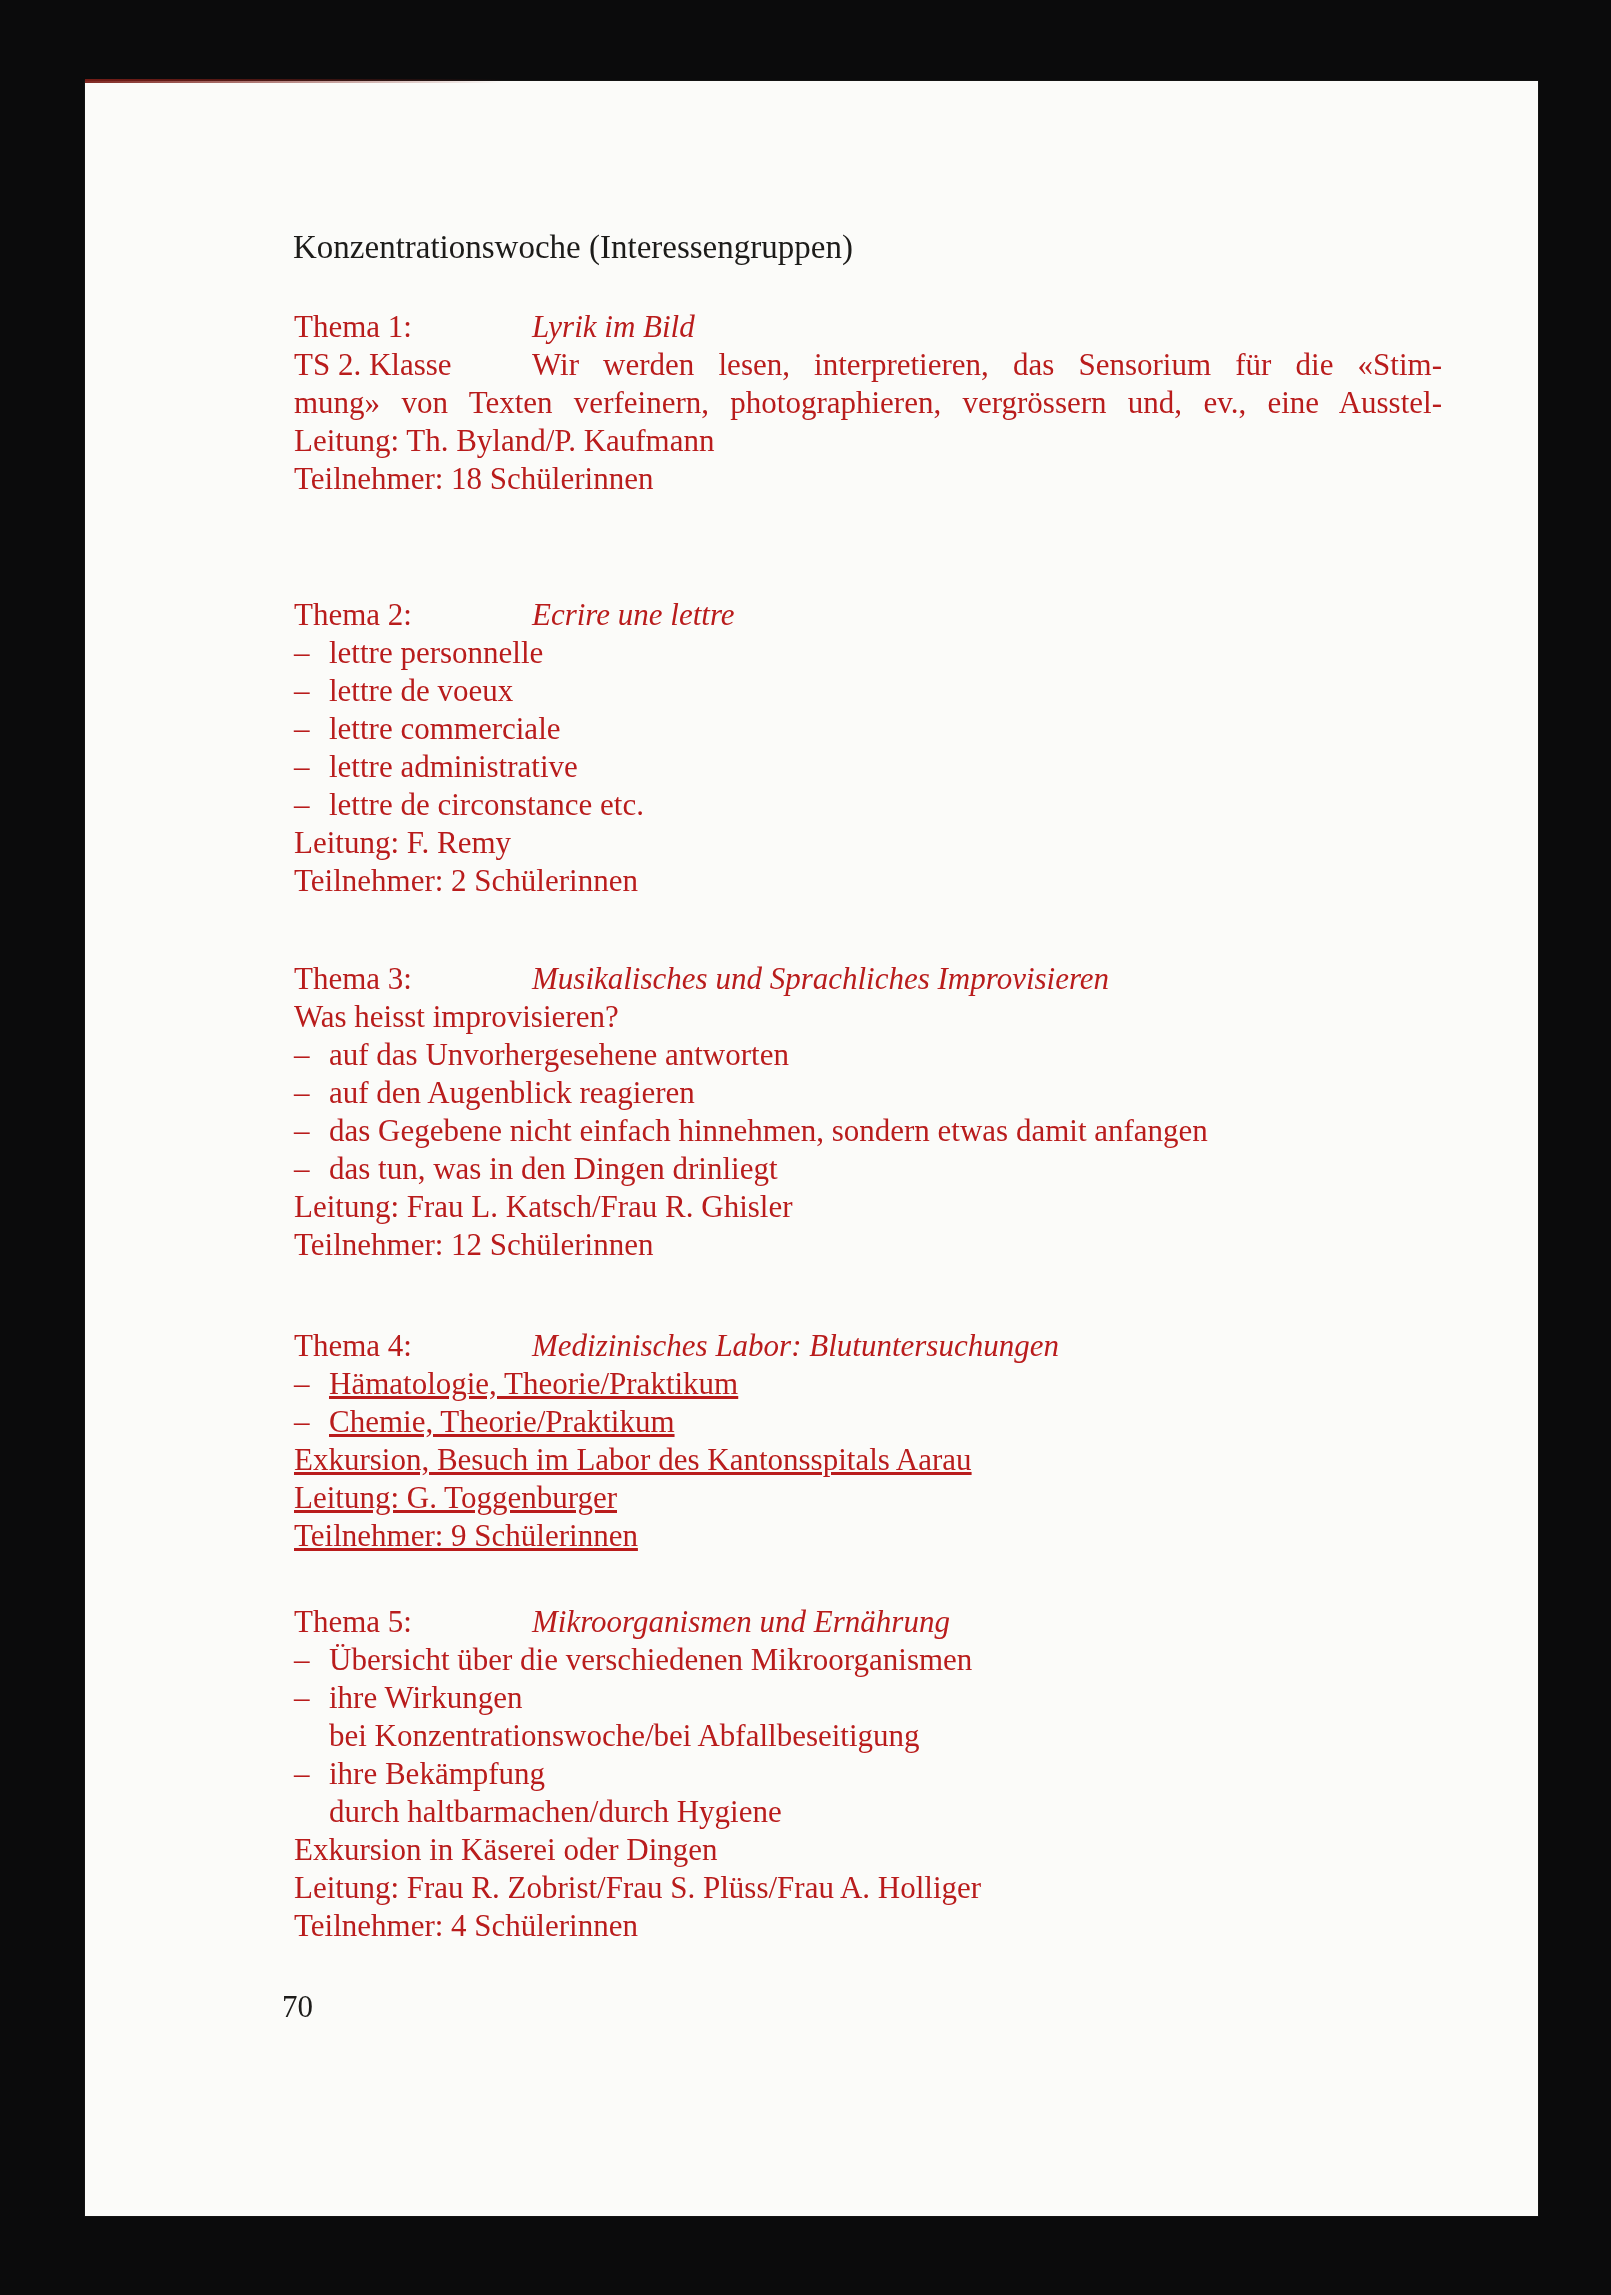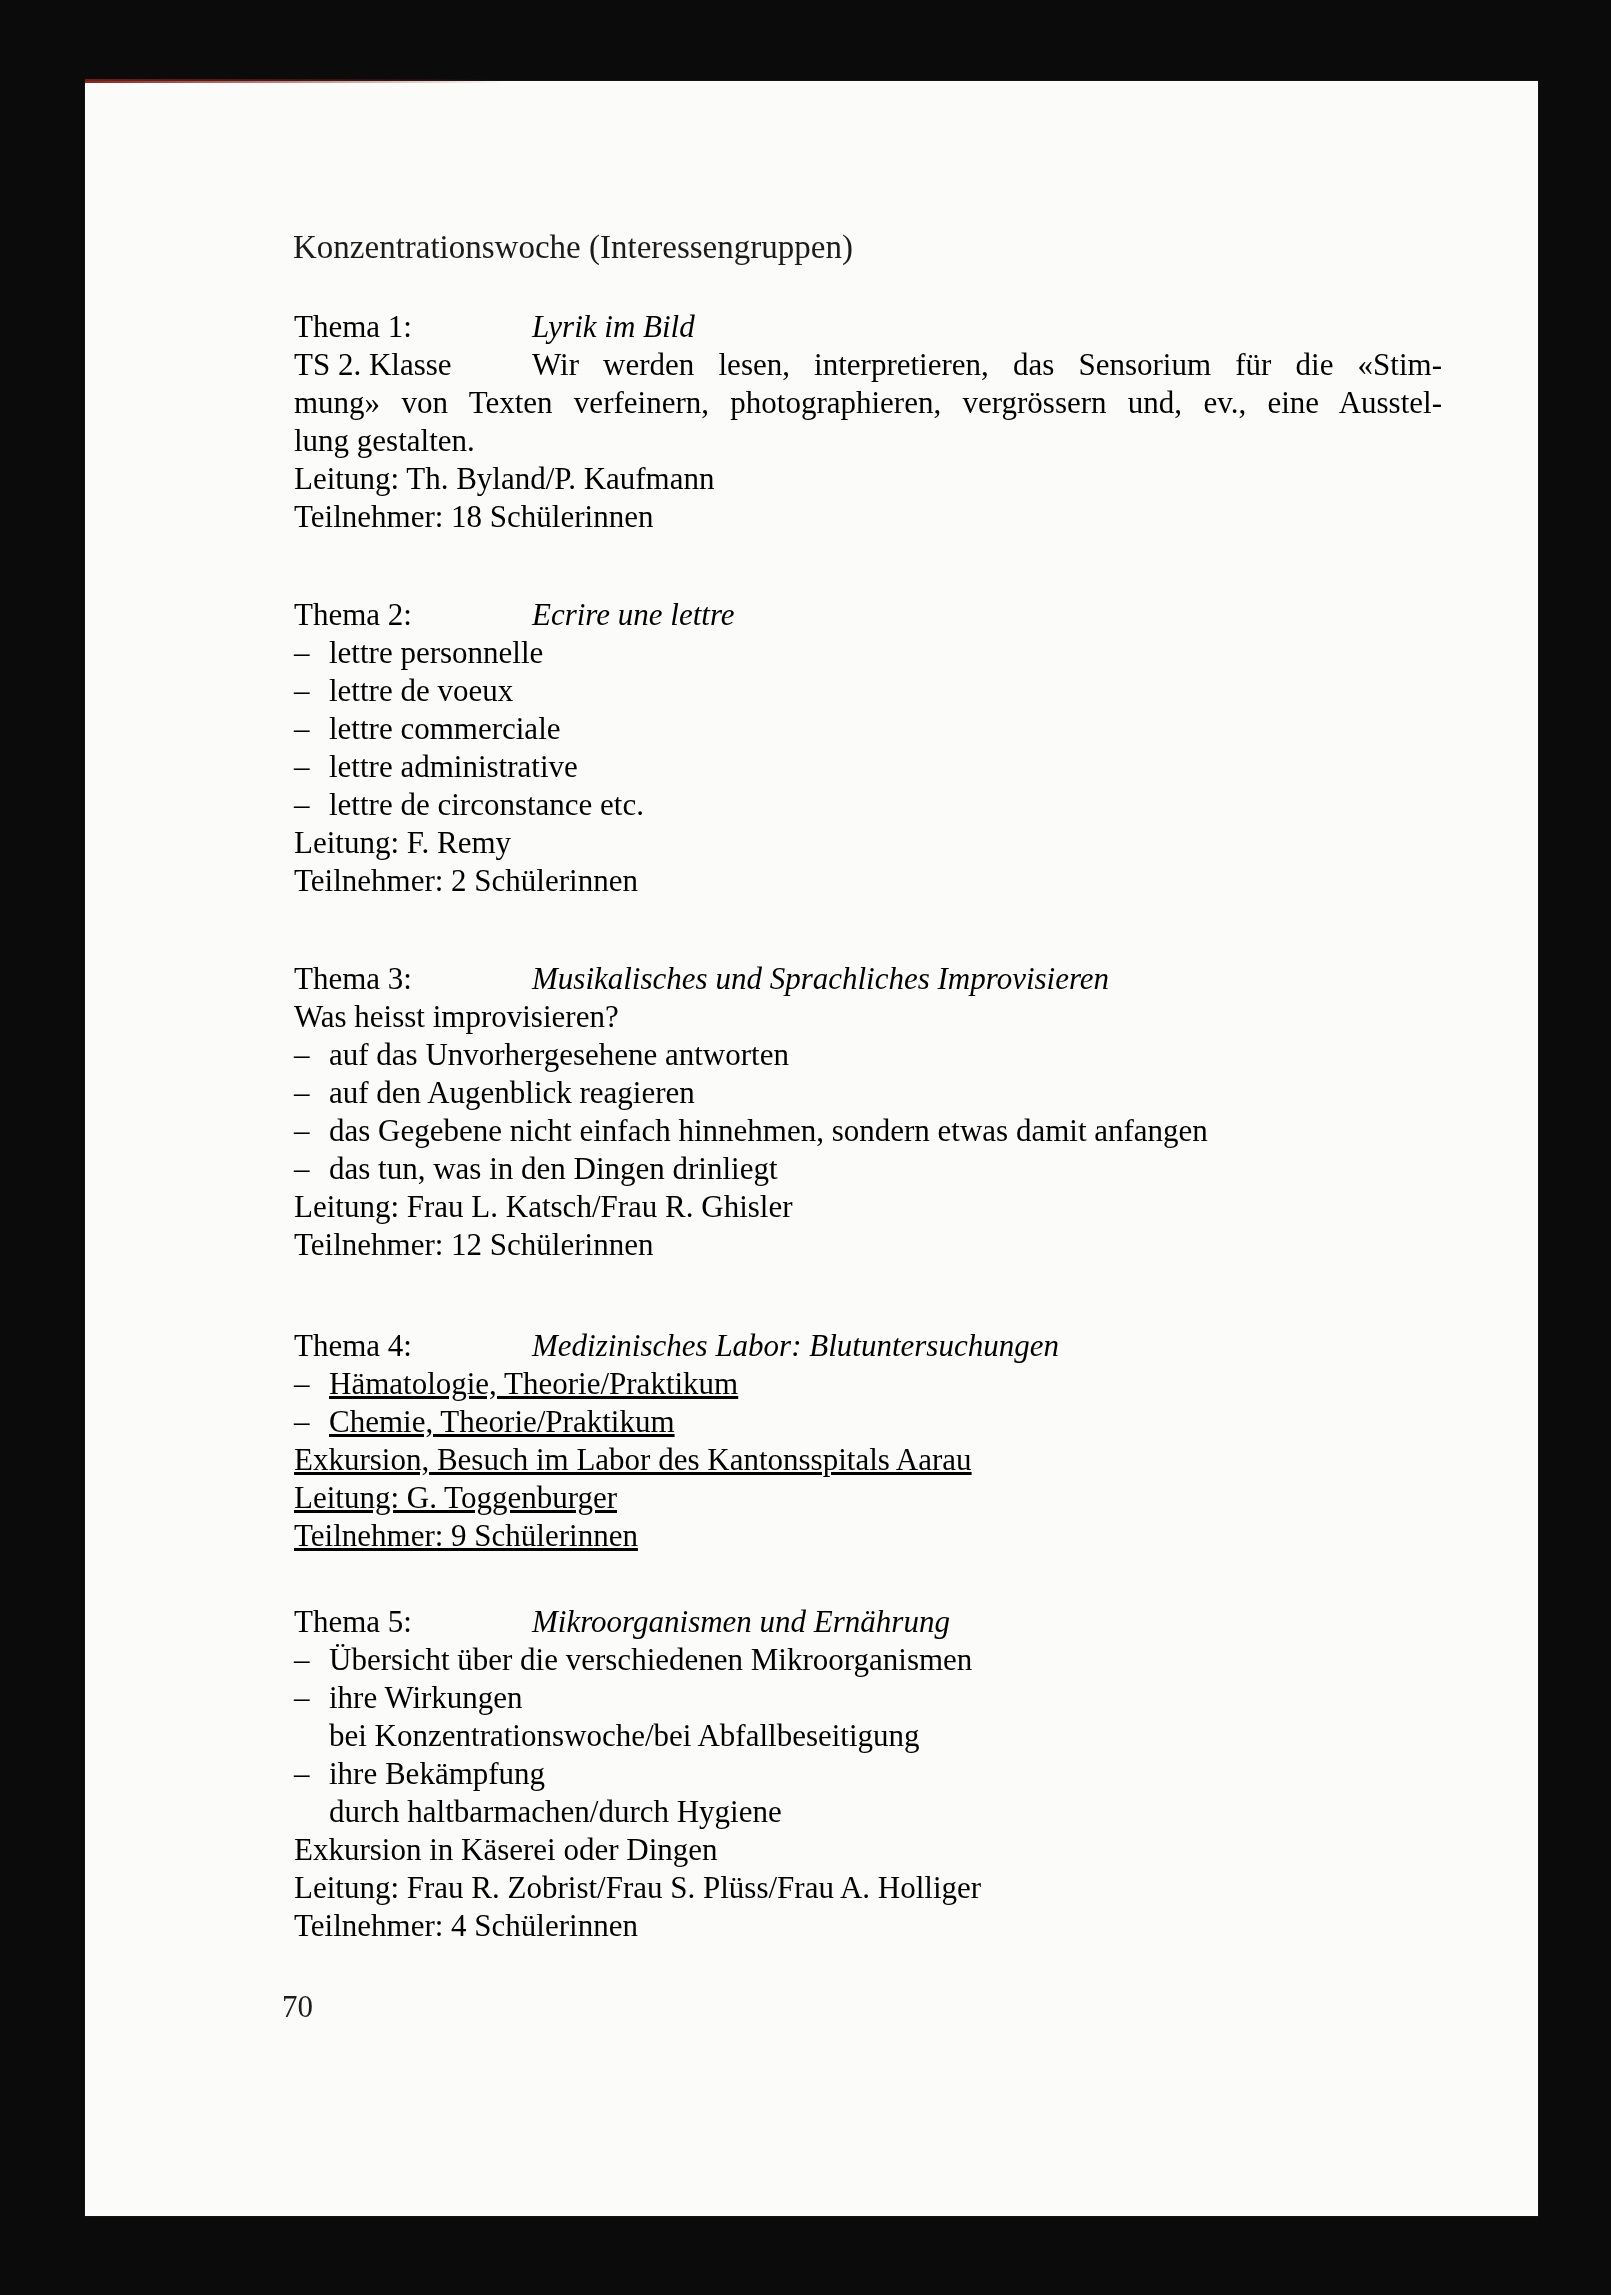--- a/index.html
+++ b/index.html
@@ -37,21 +37,21 @@
     line-height: 38px;
     color: #1d1c1a;
     white-space: nowrap;
   }
   .section {
     position: absolute;
     left: 209px;
     width: 1148px;
     font-size: 31px;
     line-height: 38px;
-    color: #000000;
+    color: #b91c1c;
   }
   .line {
     position: relative;
     height: 38px;
     white-space: nowrap;
   }
   .line.justify {
     white-space: normal;
     text-align: justify;
     text-align-last: justify;
@@ -90,21 +90,20 @@
     <div class="section" style="top: 227px;">
         <div class="line">
           <span class="thema-label">Thema 1:</span>
           <span class="thema-topic">Lyrik im Bild</span>
         </div>
         <div class="line">
           <span class="split-label">TS 2. Klasse</span>
           <div class="split-text">Wir werden lesen, interpretieren, das Sensorium für die «Stim-</div>
         </div>
         <div class="line justify">mung» von Texten verfeinern, photographieren, vergrössern und, ev., eine Ausstel-</div>
-        <div class="line">lung gestalten.</div>
         <div class="line">Leitung: Th. Byland/P. Kaufmann</div>
         <div class="line">Teilnehmer: 18 Schülerinnen</div>
       </div>
       <div class="section" style="top: 515px;">
         <div class="line">
           <span class="thema-label">Thema 2:</span>
           <span class="thema-topic">Ecrire une lettre</span>
         </div>
         <div class="line"><span class="bullet-dash">–</span>lettre personnelle</div>
         <div class="line"><span class="bullet-dash">–</span>lettre de voeux</div>

